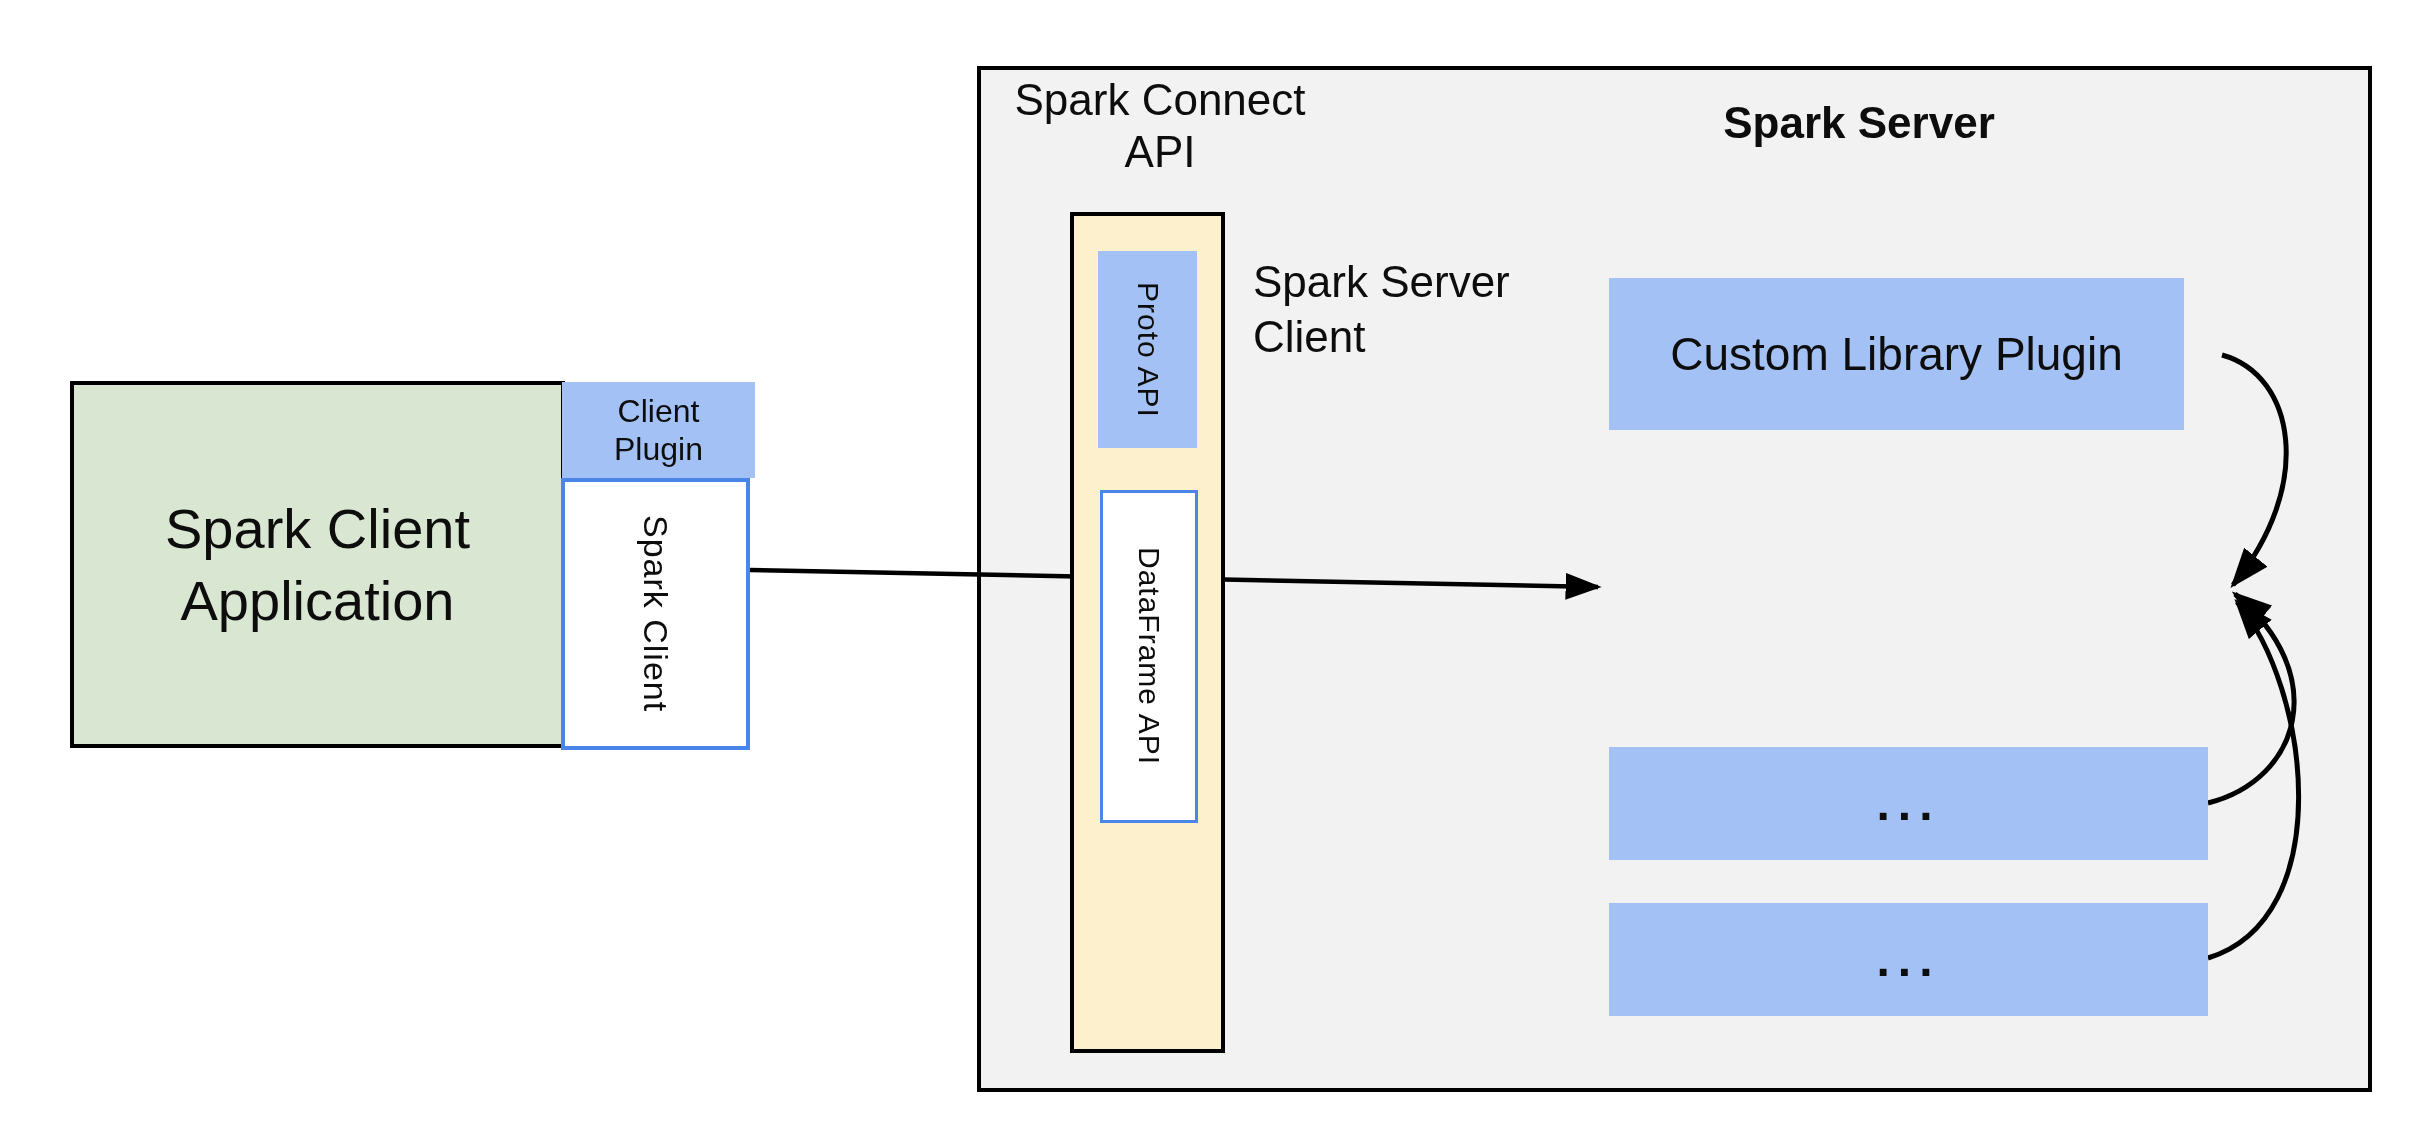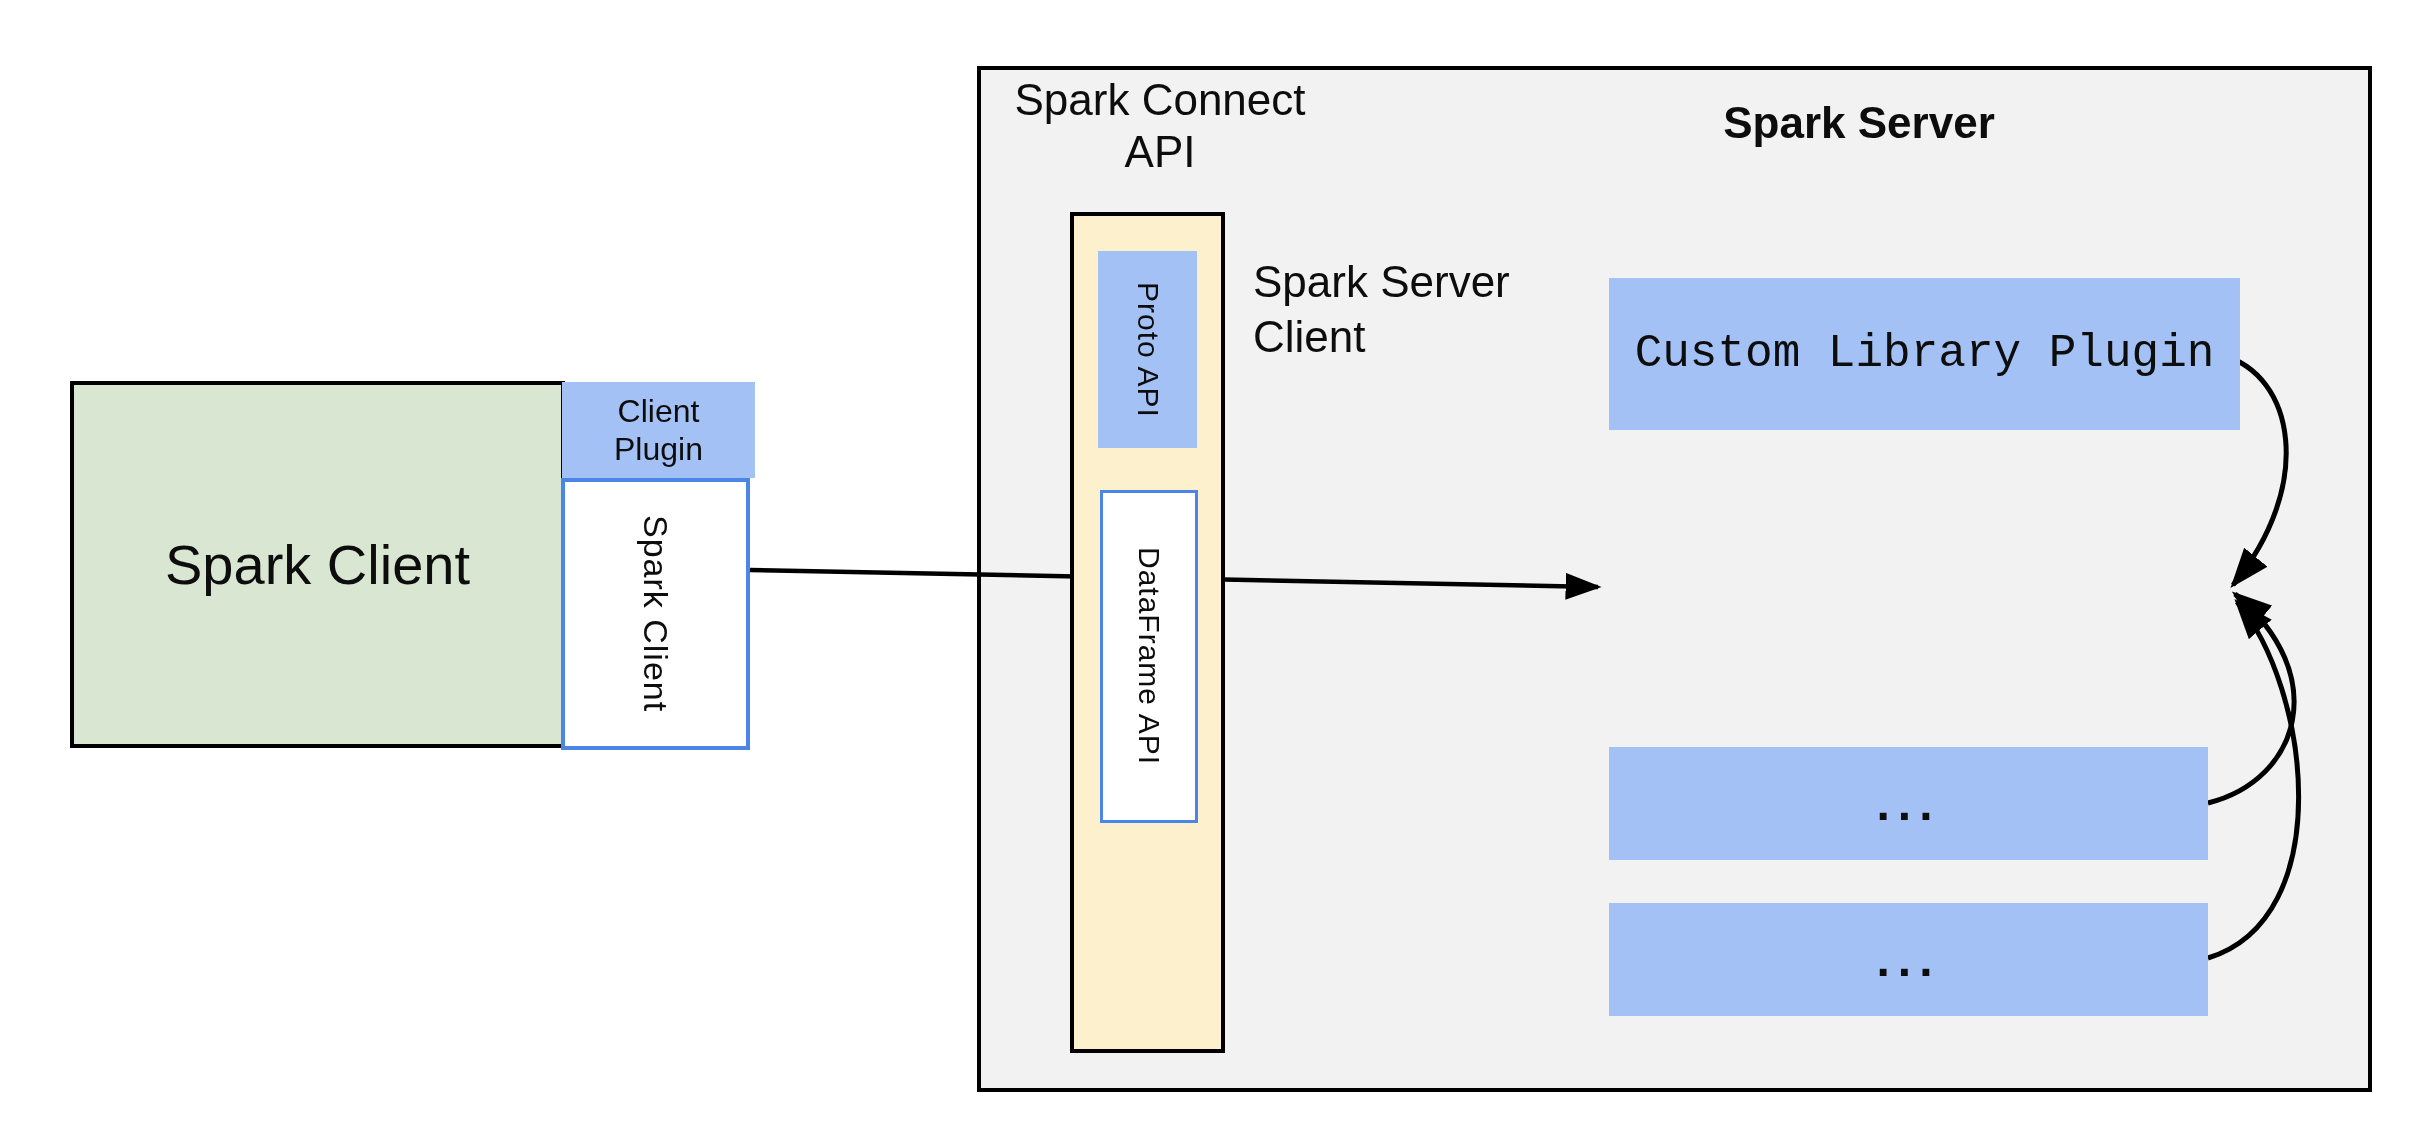--- a/index.html
+++ b/index.html
@@ -66,24 +66,23 @@
     left: 1253px; top: 254px; width: 400px;
     position: absolute; text-align: left;
     font-size: 44px; line-height: 55px;
   }
   .server-title {
     left: 1659px; top: 98px; width: 400px;
     position: absolute; text-align: center;
     font-size: 44px; font-weight: bold;
   }
   .custom-plugin {
-    left: 1609px; top: 278px; width: 631px; height: 152px;
+    left: 1609px; top: 278px; width: 575px; height: 152px;
     background: var(--blue-fill, #a3c1f4);
     font-size: 46px;
-    font-family: Liberation Mono, monospace;
   }
   .spark-core {
     left: 1609px; top: 483px; width: 612px; height: 210px;
     background: var(--white-fill, #fff);
     border: 4px solid var(--blue-border, #4a86e8);
     font-size: 50px;
   }
   .ellipsis-box {
     left: 1609px; width: 599px; height: 113px;
     background: var(--blue-fill, #a3c1f4);
@@ -111,20 +110,21 @@
     </defs>
     <path class="arrow-line" d="M 750 570 L 1598 587" marker-end="url(#ah)"></path>
     <path class="arrow-curve" d="M 2222 355 C 2295 375, 2315 485, 2233 585" marker-end="url(#ah)"></path>
     <path class="arrow-curve" d="M 2208 803 C 2300 780, 2332 675, 2235 594" marker-end="url(#ah)"></path>
     <path class="arrow-curve" d="M 2208 958 C 2338 918, 2310 688, 2237 602" marker-end="url(#ah)"></path>
   </svg>
 
   <div class="box green-box z-box">
     <div>
       <span>Spark Client</span><br>
+      <span>Application</span>
     </div>
   </div>
 
   <div class="box client-package z-box">
     <div>
       <span>Client</span><br>
       <span>Plugin</span>
     </div>
   </div>
 

